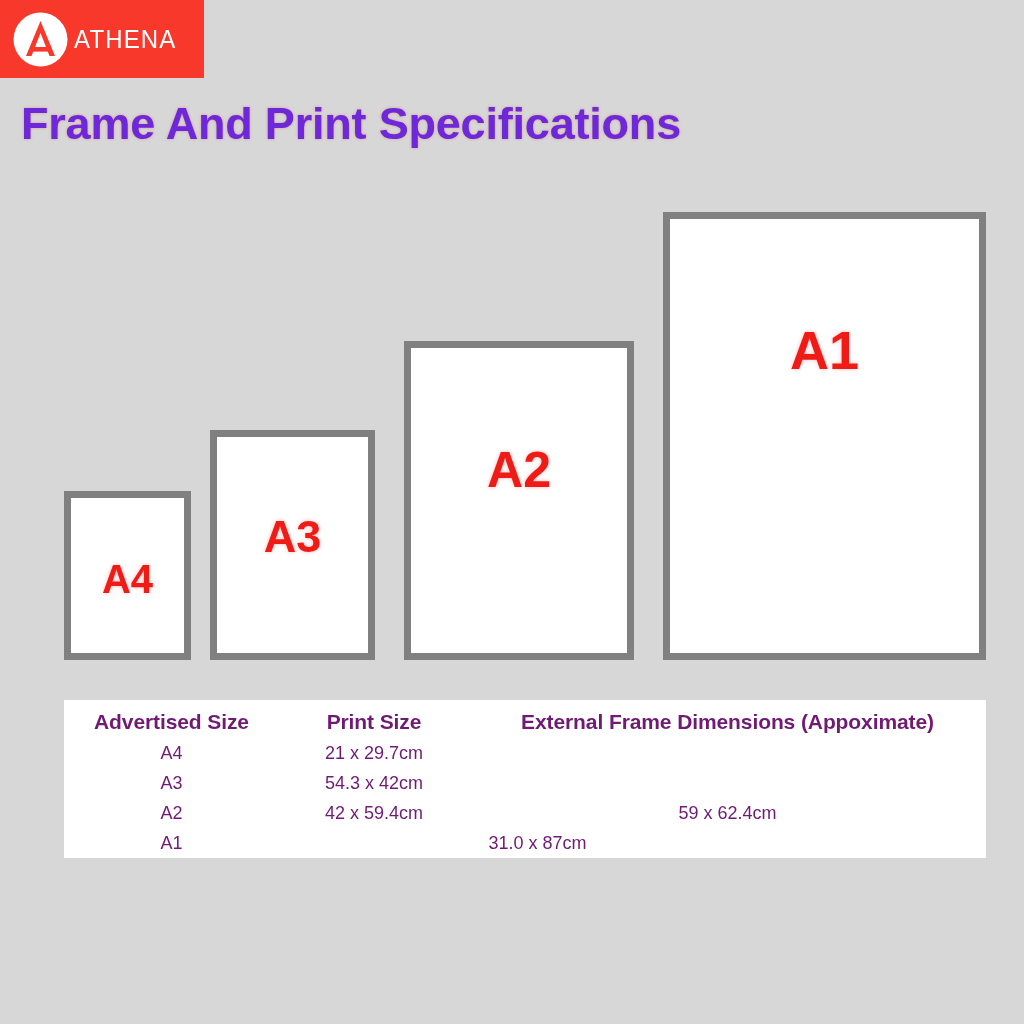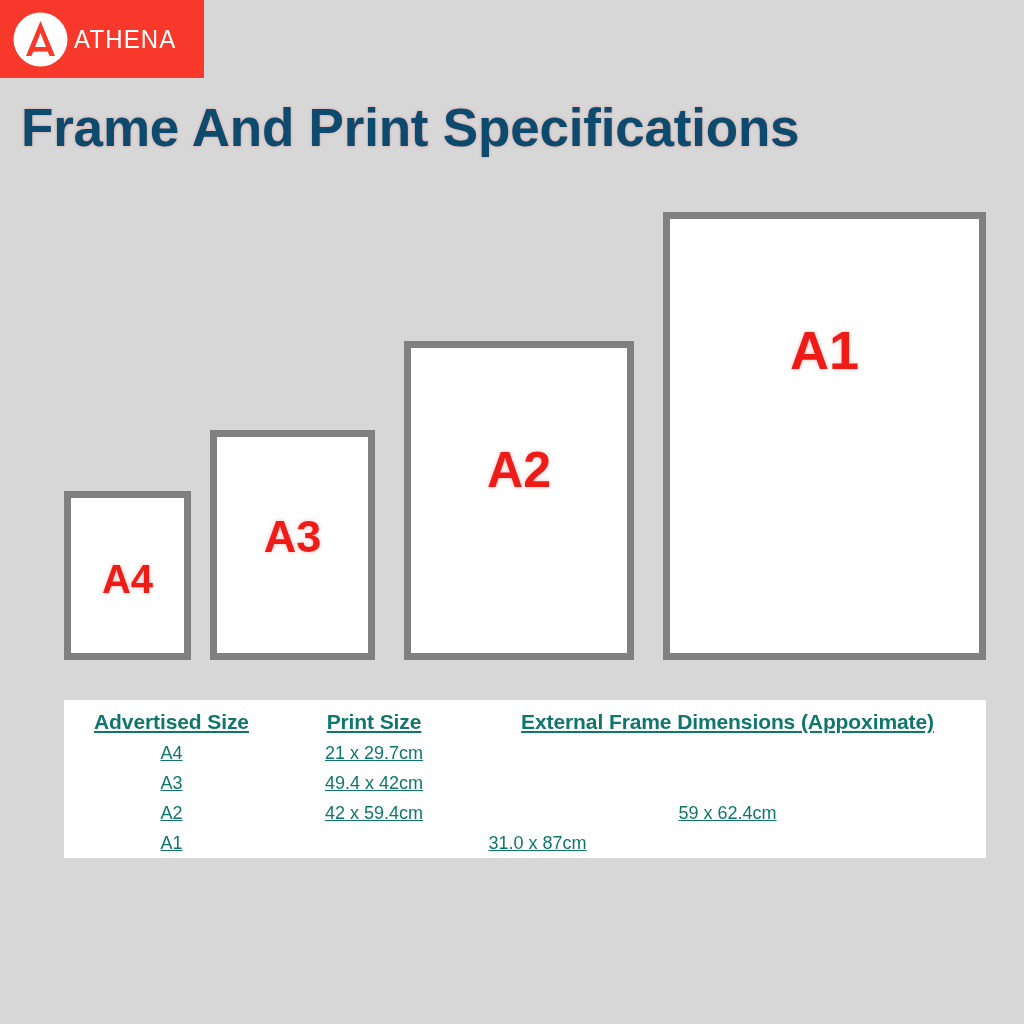--- a/index.html
+++ b/index.html
@@ -45,23 +45,23 @@
     line-height: 1;
     transform: scaleX(0.96);
     transform-origin: left center;
   }
 
   
   #page-title {
     position: absolute;
     left: 21px;
     top: 100px;
-    font-size: 53px;
+    font-size: 45px;
     font-weight: bold;
-    color: #0c4a6e;
+    color: #6d28d9;
     letter-spacing: -0.2px;
     white-space: nowrap;
     line-height: 1.05;
     text-shadow: 0 0 3px rgba(239,35,23,0.35);
   }
 
   
   .frame {
     position: absolute;
     background: #ffffff;
@@ -99,25 +99,24 @@
     background: #ffffff;
     box-sizing: border-box;
     padding-top: 6px;
   }
   .spec-row {
     display: flex;
     width: 100%;
   }
   .spec-row > div {
     text-align: center;
-    color: #0f766e;
+    color: #701a75;
     font-size: 18px;
     line-height: 30px;
     white-space: nowrap;
-    text-decoration: underline;
   }
   .spec-row.header > div {
     font-weight: bold;
     font-size: 21px;
     line-height: 32px;
     letter-spacing: -0.1px;
   }
   .col-advertised { width: 215px; flex: 0 0 215px; }
   .col-print      { width: 190px; flex: 0 0 190px; }
   .col-external   { width: 517px; flex: 0 0 517px; }
@@ -163,21 +162,21 @@
     <div class="col-external">External Frame Dimensions (Appoximate)</div>
   </div>
 
   <div class="spec-row">
     <div class="col-advertised">A4</div>
     <div class="col-print">21 x 29.7cm</div>
   </div>
 
   <div class="spec-row">
     <div class="col-advertised">A3</div>
-    <div class="col-print">49.4 x 42cm</div>
+    <div class="col-print">54.3 x 42cm</div>
   </div>
 
   <div class="spec-row">
     <div class="col-advertised">A2</div>
     <div class="col-print">42 x 59.4cm</div>
     <div class="col-external">59 x 62.4cm</div>
   </div>
 
   <div class="spec-row">
     <div class="col-advertised">A1</div>

